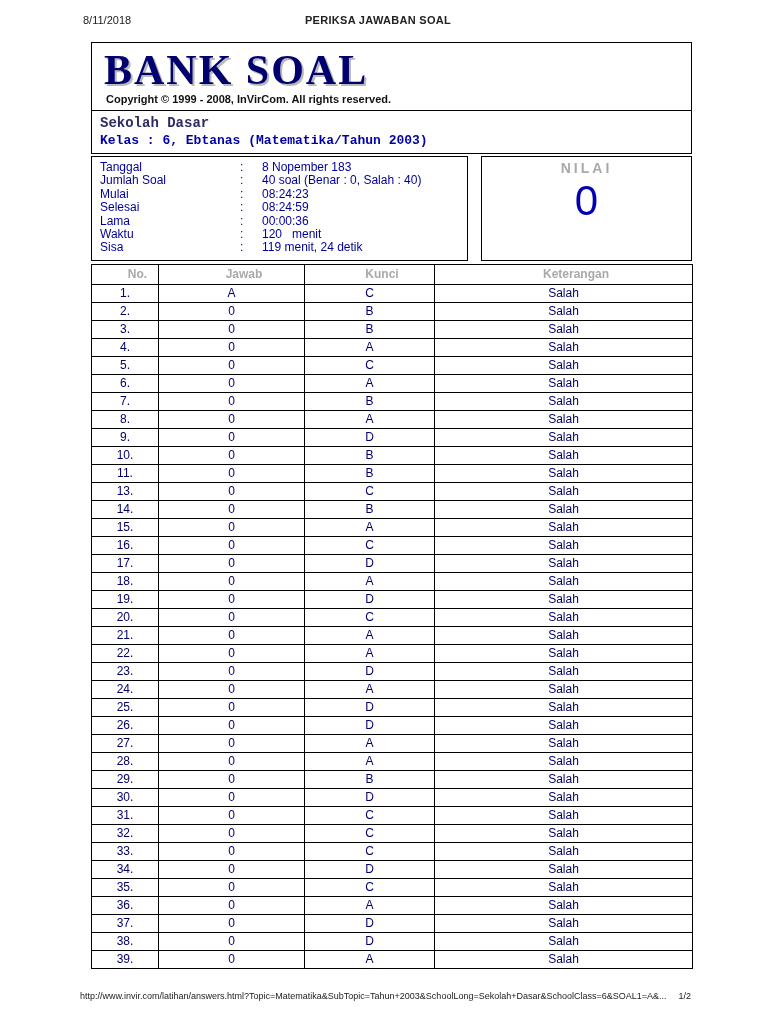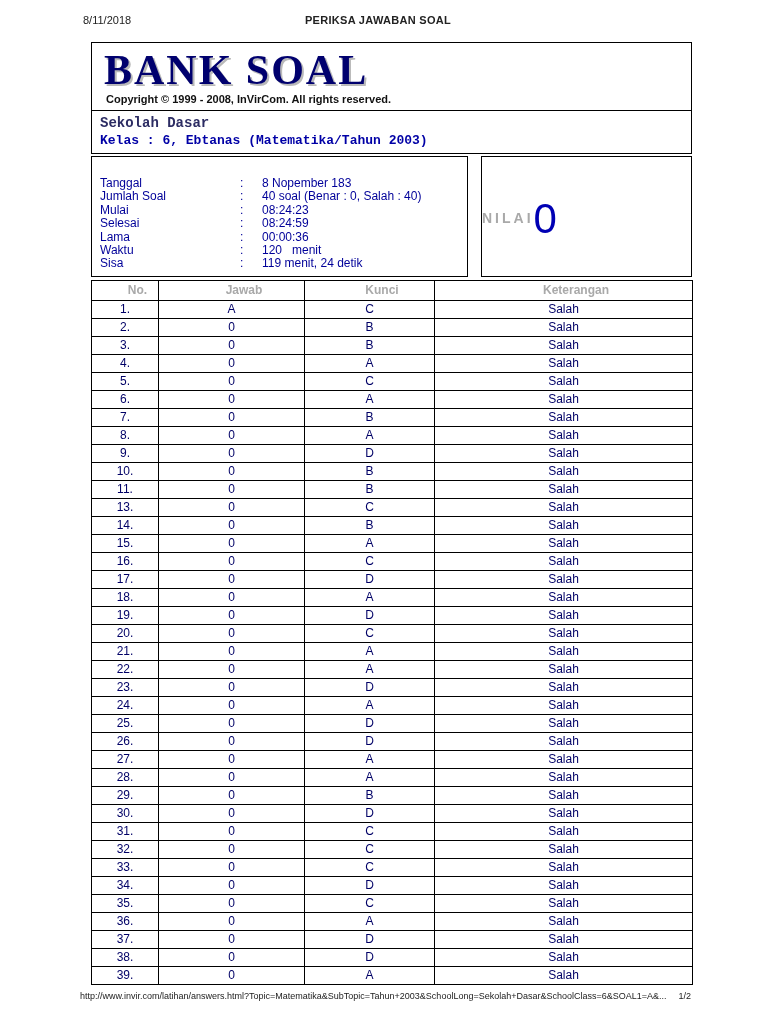--- a/index.html
+++ b/index.html
@@ -46,31 +46,31 @@
     border: 1px solid #000; border-top: none;
     padding: 4px 8px 5px 8px;
     font-family: Liberation Mono, monospace;
   }
   .school-name { font-size: 14px; font-weight: bold; color: #2c2c63; }
   .school-class { font-size: 13px; font-weight: bold; color: #0000a6; margin-top: 2px; }
 
   .info-section { display: flex; margin-top: 2px; }
   .info-box {
     border: 1px solid #000;
-    width: 377px; padding: 20px 8px 5px 8px;
+    width: 377px; padding: 4px 8px 5px 8px;
   }
   .info-line { display: flex; font-size: 12px; line-height: 13.4px; color: #000099; }
   .info-label { width: 140px; }
   .info-sep { width: 22px; }
   .info-value { white-space: pre-wrap; }
 
   .score-box {
     border: 1px solid #000;
     margin-left: 13px; width: 211px;
-    display: flex; flex-direction: row; align-items: center;
+    display: flex; flex-direction: column; align-items: center;
     padding-top: 3px;
   }
   .score-label { font-size: 14px; font-weight: bold; color: #a9a9a9; letter-spacing: 3px; }
   .score-value { font-size: 42px; color: #0000b4; line-height: 1.1; margin-top: 2px; }
 
   table.answers {
     border-collapse: collapse;
     width: 100%;
     margin-top: 3px;
     table-layout: fixed;

